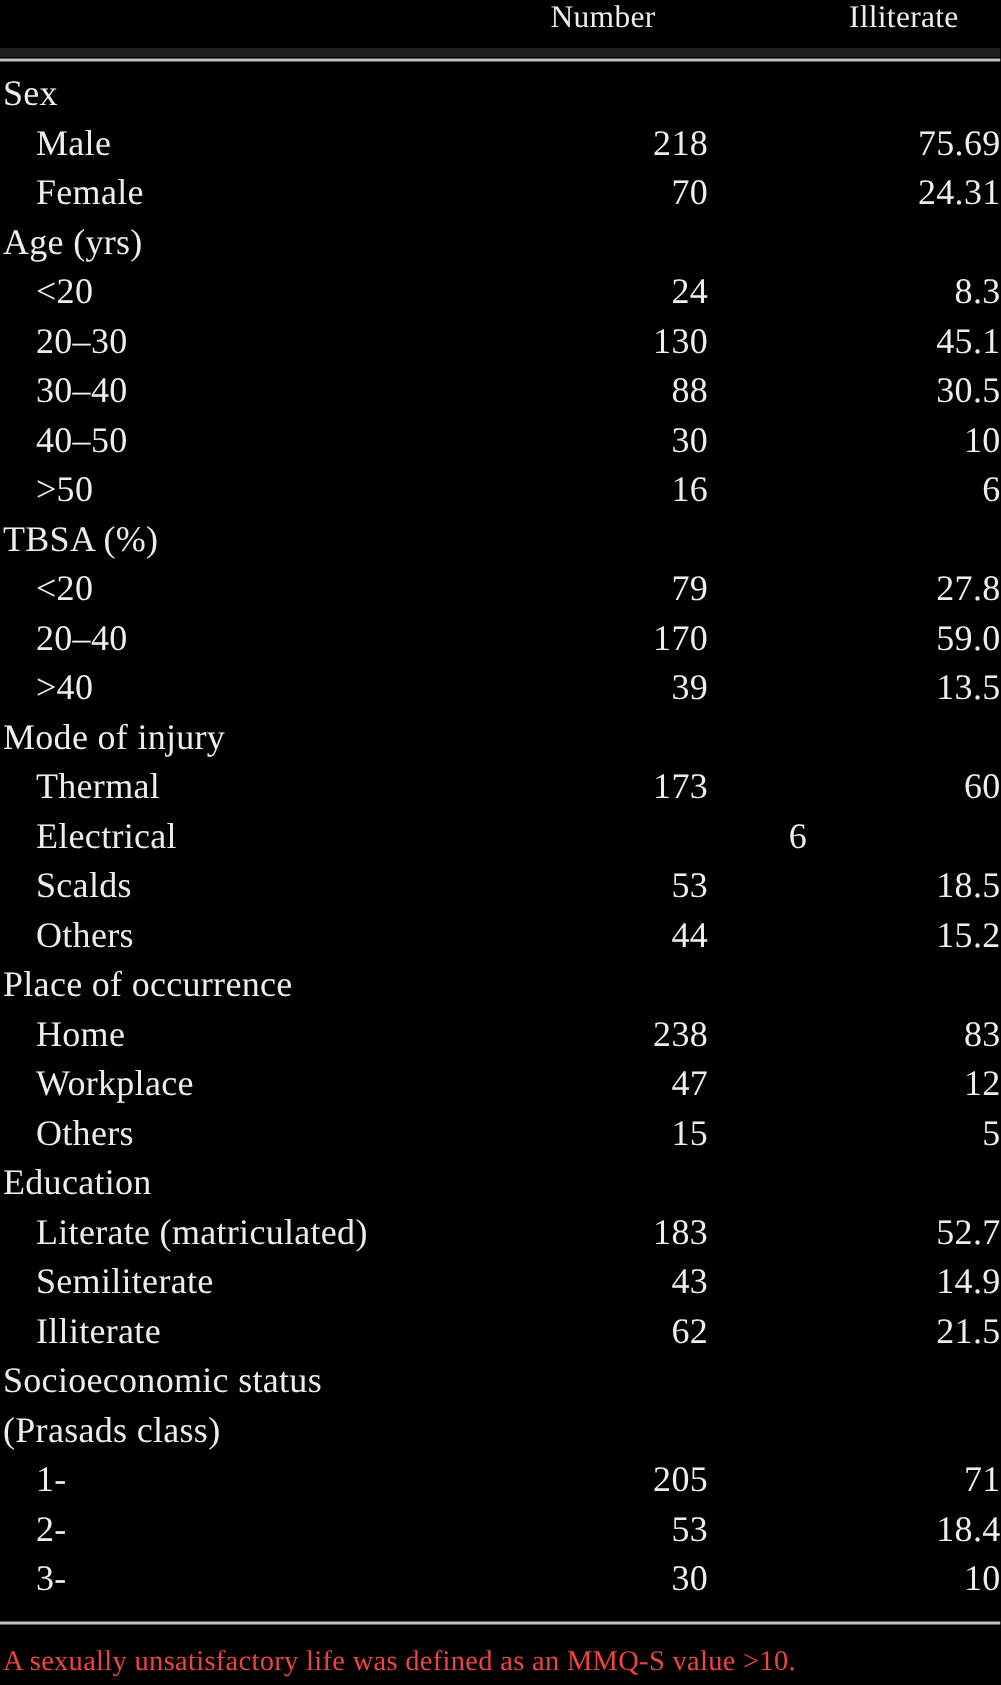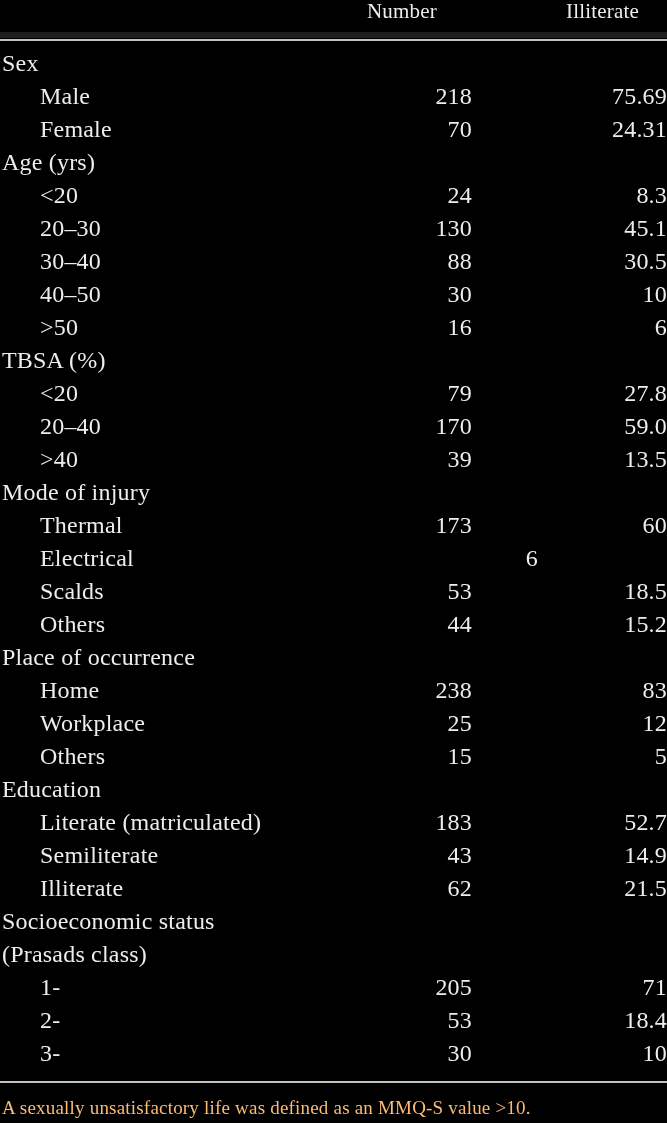--- a/index.html
+++ b/index.html
@@ -40,29 +40,29 @@
     margin-top: 1px;
     background: #c0c0c0;
   }
   .tbody { margin-top: 6px; }
   .row {
     height: 33px;
     font-size: 24px;
   }
   .cell { white-space: nowrap; }
   .label.section { padding-left: 2px; grid-column: 1 / -1; }
-  .label.item { padding-left: 40px; }
+  .label.item { padding-left: 24px; }
   .num, .pct { text-align: right; }
   .foot-rule { margin-top: 11px; }
   .footnote {
     margin-top: 13px;
     padding-left: 2px;
     font-size: 19px;
     line-height: 24px;
-    color: #fdba74;
+    color: #ef4444;
     white-space: nowrap;
   }
 </style>
 </head>
 <body>
 
 <div class="page" style="background: rgb(0, 0, 0); color: rgb(237, 237, 237);">
 
   <div class="grid thead">
     <div class="cell"></div>
@@ -174,21 +174,21 @@
         <div class="cell label section">Place of occurrence</div>
       </div>
       <div class="grid row">
         <div class="cell label item">Home</div>
         <div class="cell num">238</div>
         <div class="cell "></div>
         <div class="cell pct">83</div>
       </div>
       <div class="grid row">
         <div class="cell label item">Workplace</div>
-        <div class="cell num">25</div>
+        <div class="cell num">47</div>
         <div class="cell "></div>
         <div class="cell pct">12</div>
       </div>
       <div class="grid row">
         <div class="cell label item">Others</div>
         <div class="cell num">15</div>
         <div class="cell "></div>
         <div class="cell pct">5</div>
       </div>
       <div class="grid row">

